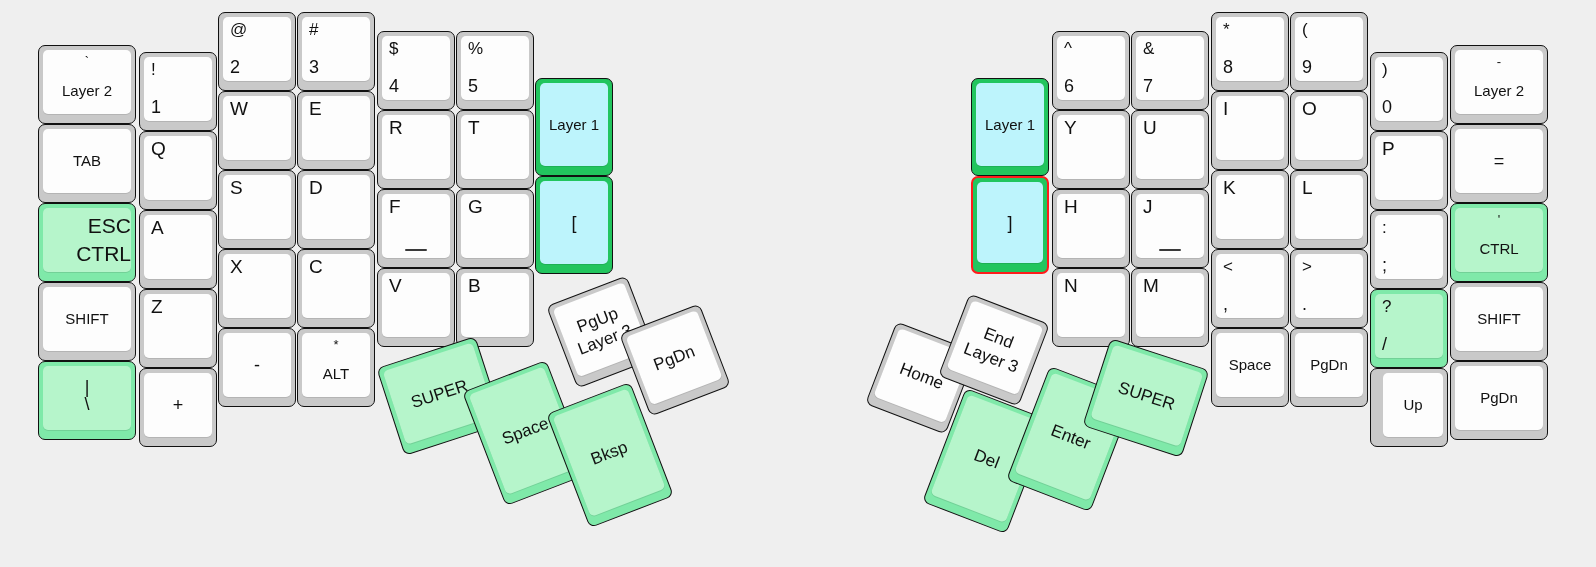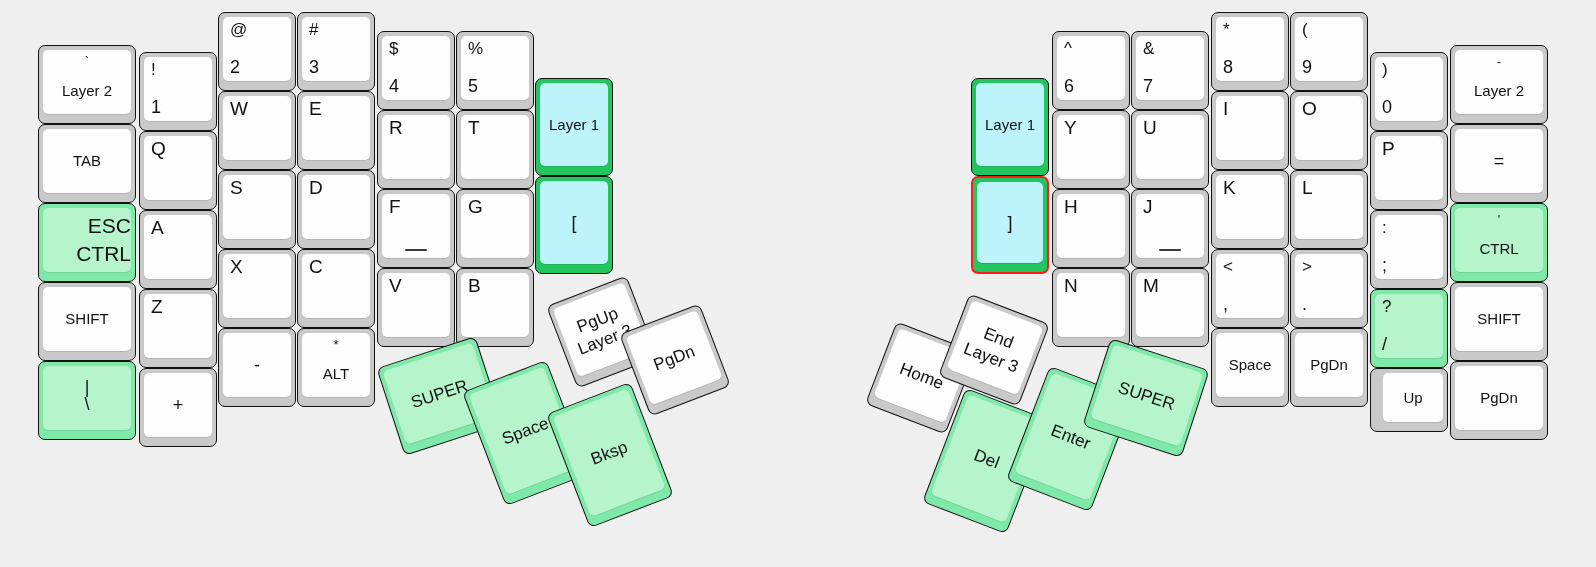--- a/index.html
+++ b/index.html
@@ -424,21 +424,21 @@
             <span class="lg tl">:</span>
             <span class="lg bl">;</span>
           </div>
         </div>
         <div class="key green" style="left: 1370px; top: 289px; width: 78px; height: 79px;">
           <div class="cap">
             <span class="lg tl">?</span>
             <span class="lg bl">/</span>
           </div>
         </div>
-        <div class="key" style="left: 1370px; top: 368px; width: 78px; height: 64px; padding-left: 12px;">
+        <div class="key" style="left: 1370px; top: 368px; width: 78px; height: 79px; padding-left: 12px;">
           <div class="cap">
             <span class="lg c">Up</span>
           </div>
         </div>
       </div>
       <div>
         <div class="key" style="left: 1450px; top: 45px; width: 98px; height: 79px;">
           <div class="cap">
             <span class="lg topc">-</span>
             <span class="lg botc">Layer 2</span>

